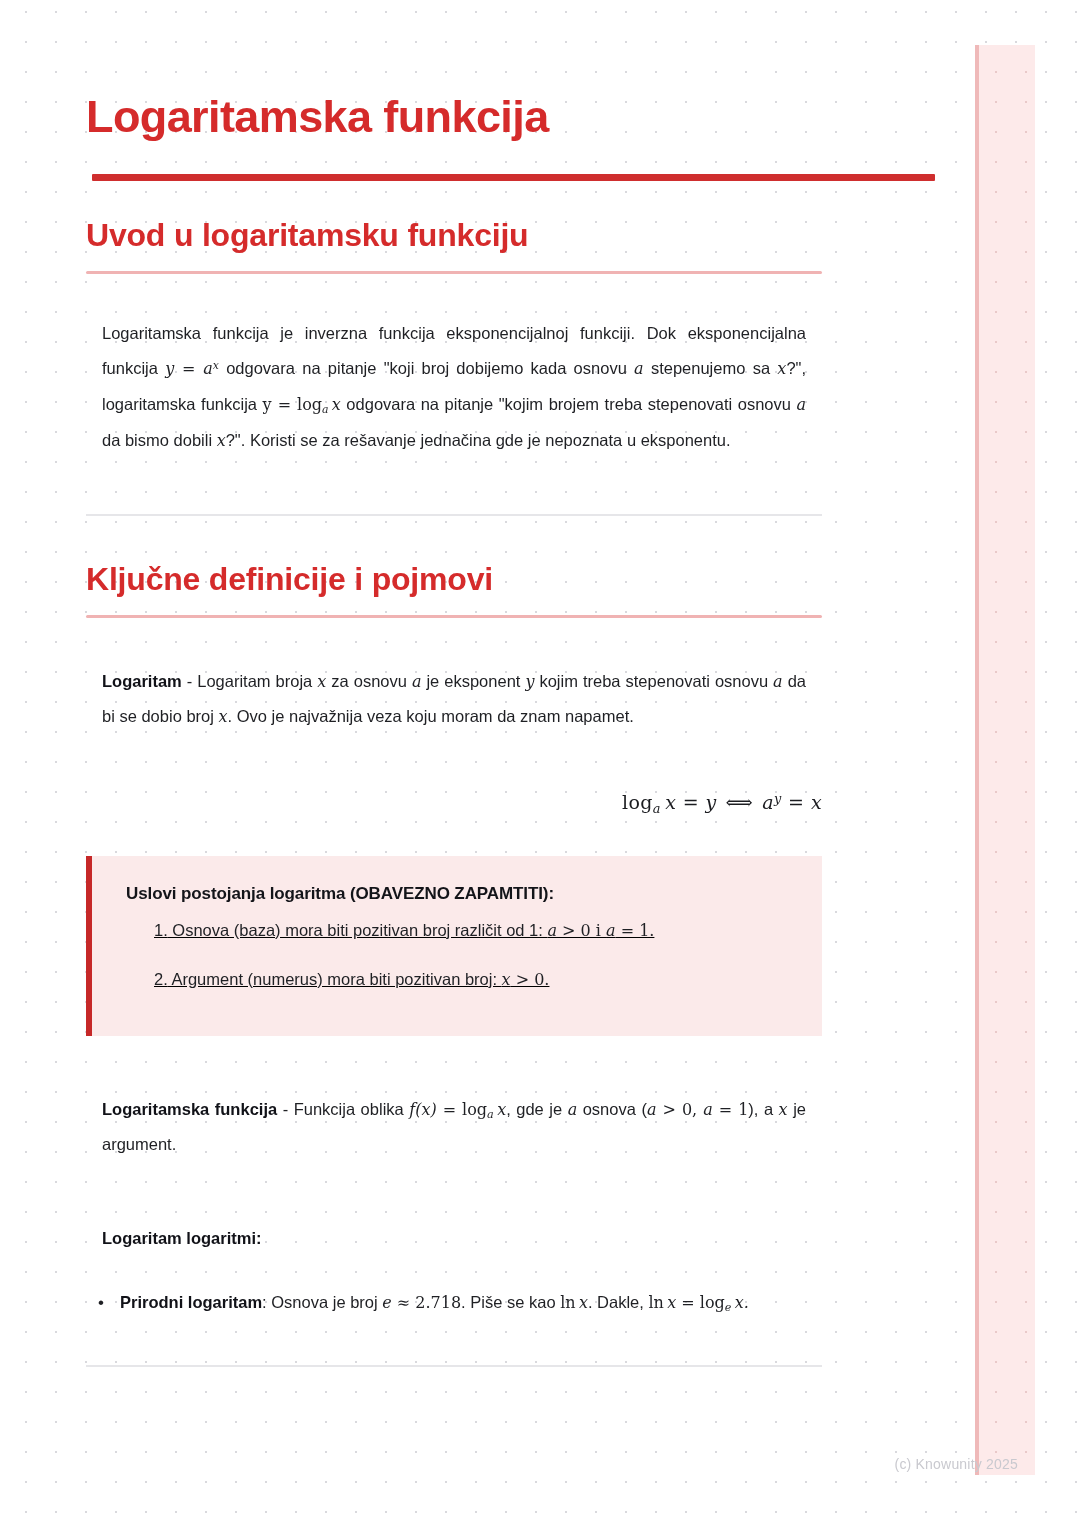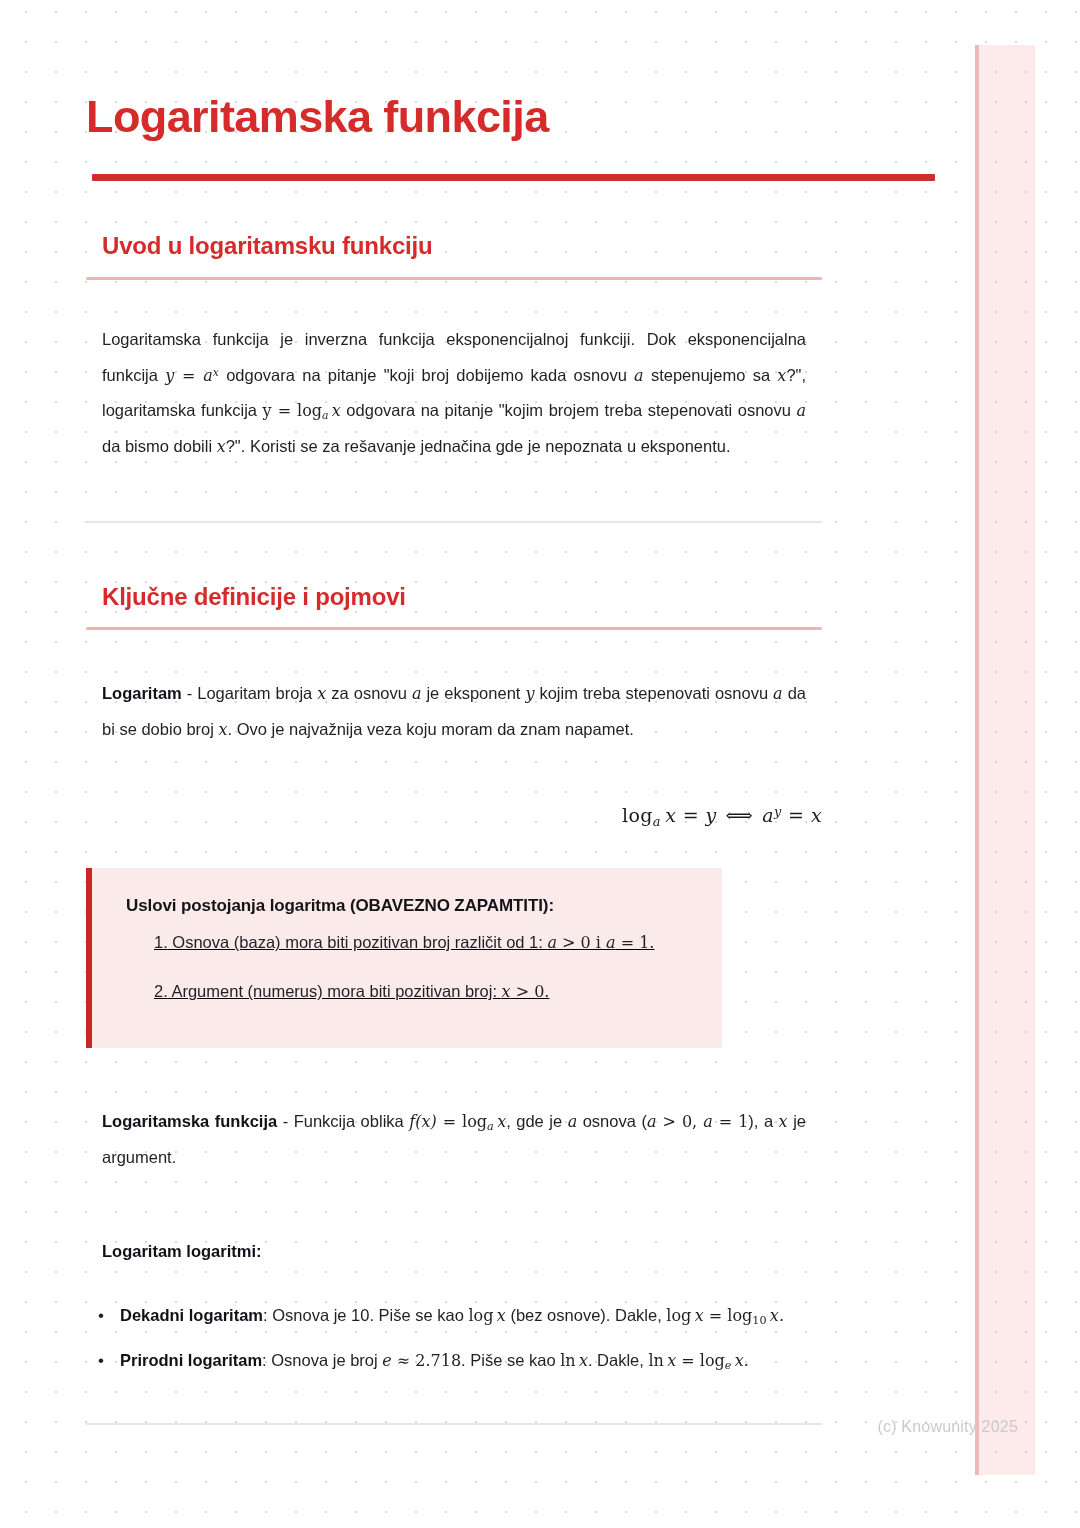--- a/index.html
+++ b/index.html
@@ -70,22 +70,22 @@
     left: 92px;
     top: 174px;
     width: 843px;
     height: 7px;
     background: #cf2e2e;
     border-radius: 1px;
   }
 
   
   .section-h {
-    margin: 16px;
-    font-size: 24px;
+    margin: 0;
+    font-size: 32px;
     line-height: 1.2;
     font-weight: 700;
     letter-spacing: -0.2px;
     color: #d52b2b;
   }
   .section-rule {
     width: 736px;
     height: 3px;
     background: #f0b3b3;
     border-radius: 2px;
@@ -138,21 +138,21 @@
   .eq-display .op { font-style: normal; padding: 0 9px; }
   .eq-display .up { font-style: normal; }
 
   
   .callout {
     position: relative;
     background: #fbeaea;
     border-left: 6px solid #c62828;
     padding: 28px 26px 30px 34px;
     box-sizing: border-box;
-    width: 636px;
+    width: 736px;
   }
   .callout-title {
     margin: 0 0 4px 0;
     font-size: 17px;
     font-weight: 700;
     color: #131419;
     letter-spacing: -0.1px;
   }
   .callout-list {
     margin: 10px;
@@ -193,22 +193,22 @@
   .divider {
     width: 736px;
     height: 2px;
     background: #e6e6e9;
   }
 
   
   .footer {
     position: absolute;
     right: 62px;
-    top: 1418px;
-    font-size: 16px;
+    top: 1456px;
+    font-size: 14px;
     color: #c9c9cf;
     letter-spacing: 0.2px;
     white-space: nowrap;
   }
 
   .sp-14 { height: 14px; }
   .sp-22 { height: 22px; }
   .sp-26 { height: 26px; }
   .sp-30 { height: 30px; }
   .sp-34 { height: 34px; }
@@ -269,21 +269,20 @@
 
     <p class="body"><span class="lead">Logaritamska funkcija</span><span> - </span><span>Funkcija oblika </span><span class="m">f</span><span class="m">(x)</span><span class="mr"> = log</span><sub class="m" style="font-size:0.68em; vertical-align:-0.28em;">a</sub> <span class="m">x</span><span>, gde je </span><span class="m">a</span><span> osnova (</span><span class="m">a</span><span class="mr"> &gt; 0, </span><span class="m">a</span><span class="mr"> = 1</span><span>), a </span><span class="m">x</span><span> je argument.</span></p>
 
     <div class="sp-26"></div>
 
     <p class="body"><span class="lead">Logaritam logaritmi:</span></p>
 
     <div class="sp-14"></div>
 
     <ul class="bullets">
-      <li><span class="lead">Dekadni logaritam</span><span>: Osnova je 10. Piše se kao </span><span class="mr">log</span> <span class="m">x</span><span> (bez osnove). Dakle, </span><span class="mr">log</span> <span class="m">x</span><span class="mr"> = log</span><sub class="mr num" style="font-size:0.68em; vertical-align:-0.28em;">10</sub> <span class="m">x.</span></li>
 
       <li><span class="lead">Prirodni logaritam</span><span>: Osnova je broj </span><span class="m">e</span><span class="mr"> ≈ 2.718</span><span>. Piše se kao </span><span class="mr">ln</span> <span class="m">x</span><span>. Dakle, </span><span class="mr">ln</span> <span class="m">x</span><span class="mr"> = log</span><sub class="m" style="font-size:0.68em; vertical-align:-0.28em;">e</sub> <span class="m">x.</span></li>
     </ul>
 
     <div class="sp-34"></div>
     <div class="divider"></div>
 
   </div>
 
   <div class="footer">(c) Knowunity 2025</div>

